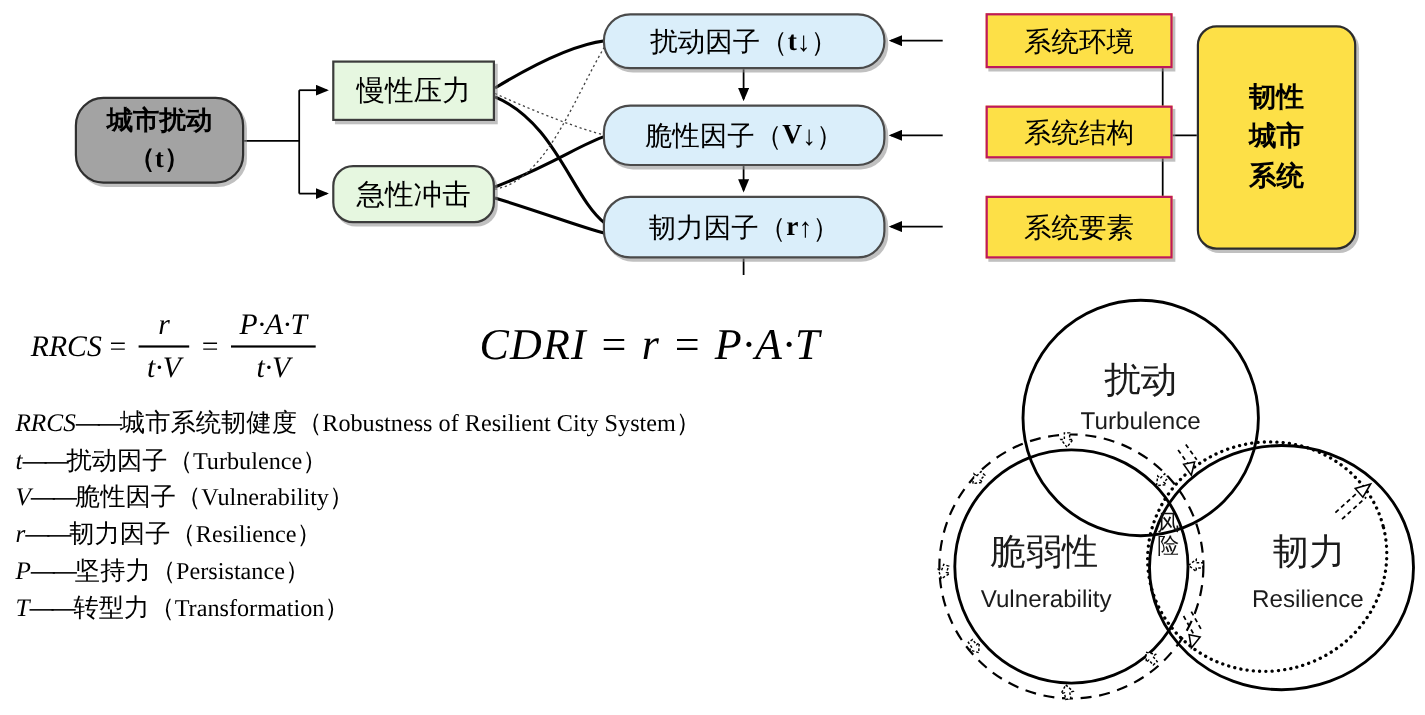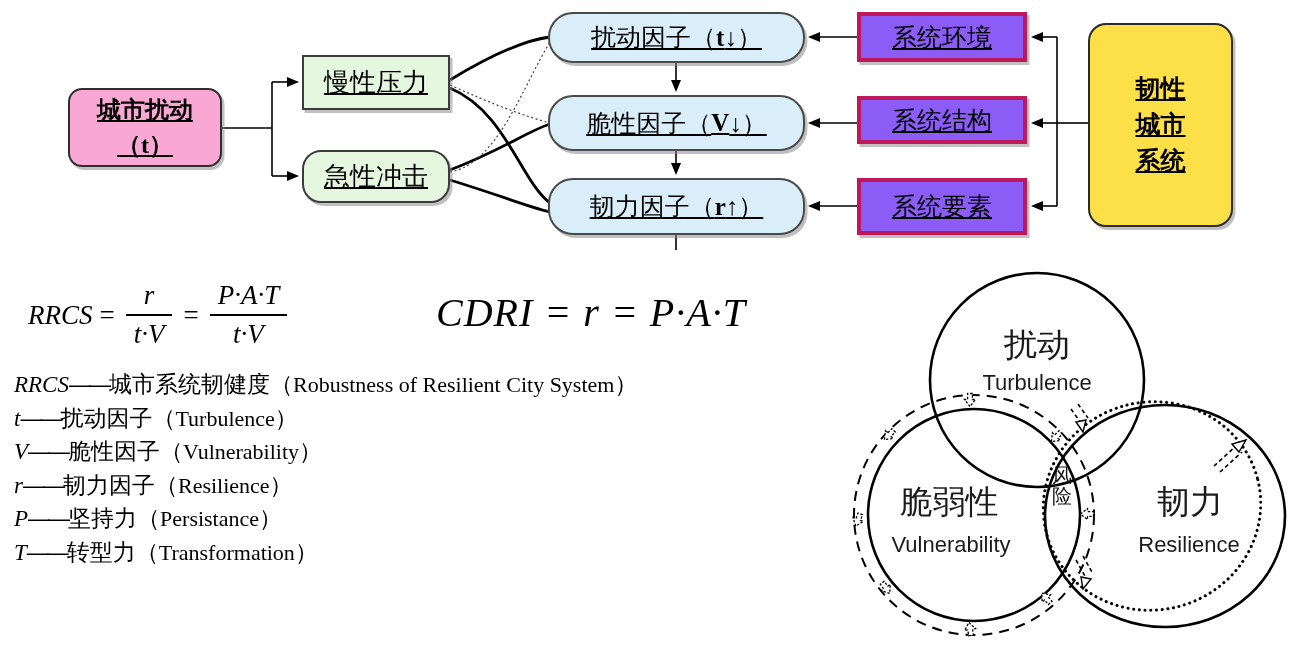--- a/index.html
+++ b/index.html
@@ -1,25 +1,25 @@
 <!DOCTYPE html>
 <html><head>
 <meta charset="utf-8">
 <style>
   html,body{margin:0;padding:0;background:#fff;width:1295px;height:650px;overflow:hidden;}
   #canvas{position:relative;width:1295px;height:650px;font-family:"Liberation Serif",serif;color:#000;}
   svg{position:absolute;left:0;top:0;}
   .box{position:absolute;box-sizing:border-box;display:flex;align-items:center;justify-content:center;
-       text-align:center;background:#fff;z-index:2;text-decoration:underline;}
+       text-align:center;background:#fff;z-index:2;}
   .shadow{box-shadow:2.5px 3px 0 rgba(140,140,140,.55);}
-  .src{left:68px;top:88px;width:154px;height:79px;background:#f9a8d4;border:2px solid #2f2f2f;
-       border-radius:14px;flex-direction:column;font-weight:bold;font-size:24px;line-height:1.45;}
+  .src{left:68px;top:88px;width:154px;height:79px;background:#a3a3a3;border:2px solid #2f2f2f;
+       border-radius:26px;flex-direction:column;font-weight:bold;font-size:24px;line-height:1.45;}
   .branch{left:302px;width:148px;background:#e6f7e0;border:2px solid #3c3c3c;font-size:26px;}
   .factor{left:548px;width:257px;background:#daeefa;border:2px solid #4a4a4a;border-radius:25px;font-size:25px;}
-  .sysbox{left:857px;width:170px;background:#8b5cf6;border:4px solid #be185d;font-size:25px;}
+  .sysbox{left:896px;width:170px;background:#fde047;border:2px solid #be185d;font-size:25px;}
   .rcs{left:1088px;top:23px;width:145px;height:204px;background:#fde047;border:2px solid #2c2c2c;
        border-radius:18px;flex-direction:column;font-weight:bold;font-size:25px;line-height:36px;}
   .bsym{font-weight:bold;}
   
   .formula{position:absolute;font-family:"Liberation Serif",serif;font-style:italic;z-index:2;}
   #rrcs{left:28px;top:276px;height:78px;display:flex;align-items:center;font-size:27px;}
   #rrcs .eq{margin:0 7px;font-style:normal;}
   .frac{display:inline-flex;flex-direction:column;align-items:center;margin:0 4px;}
   .frac .num{padding:0 8px 3px;}
   .frac .bar{align-self:stretch;height:0;border-top:2.5px solid #000;}

